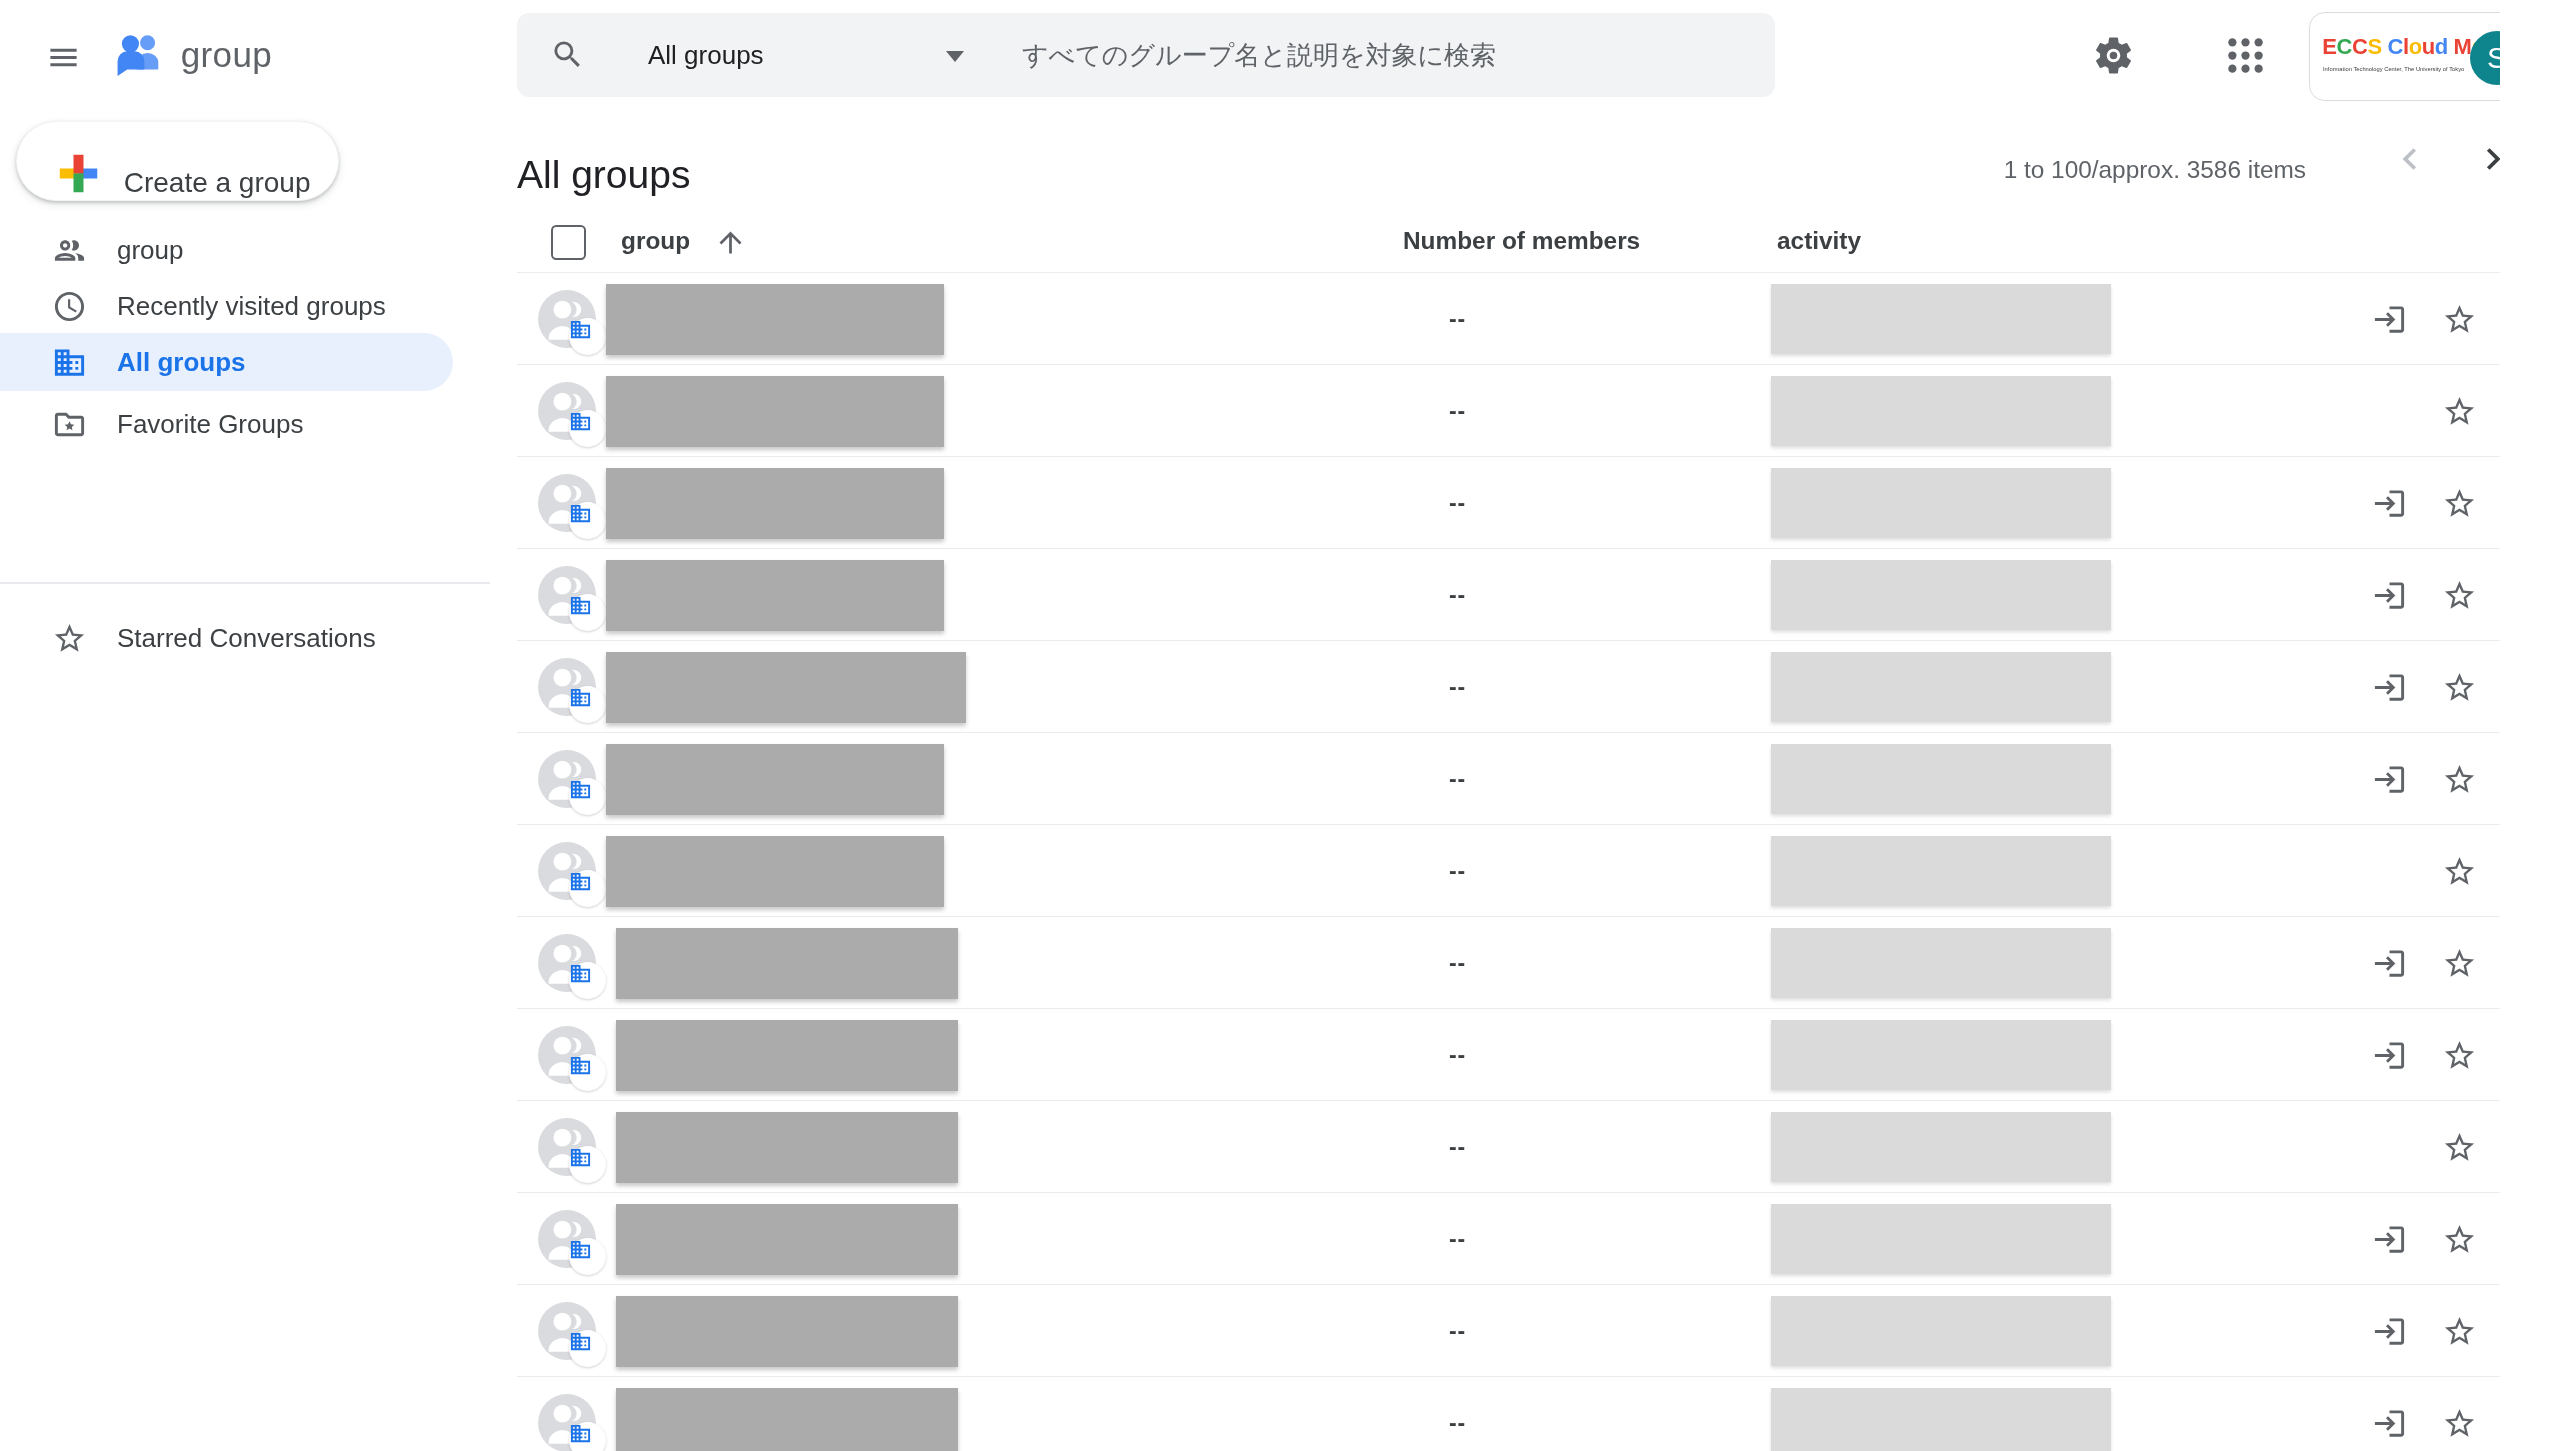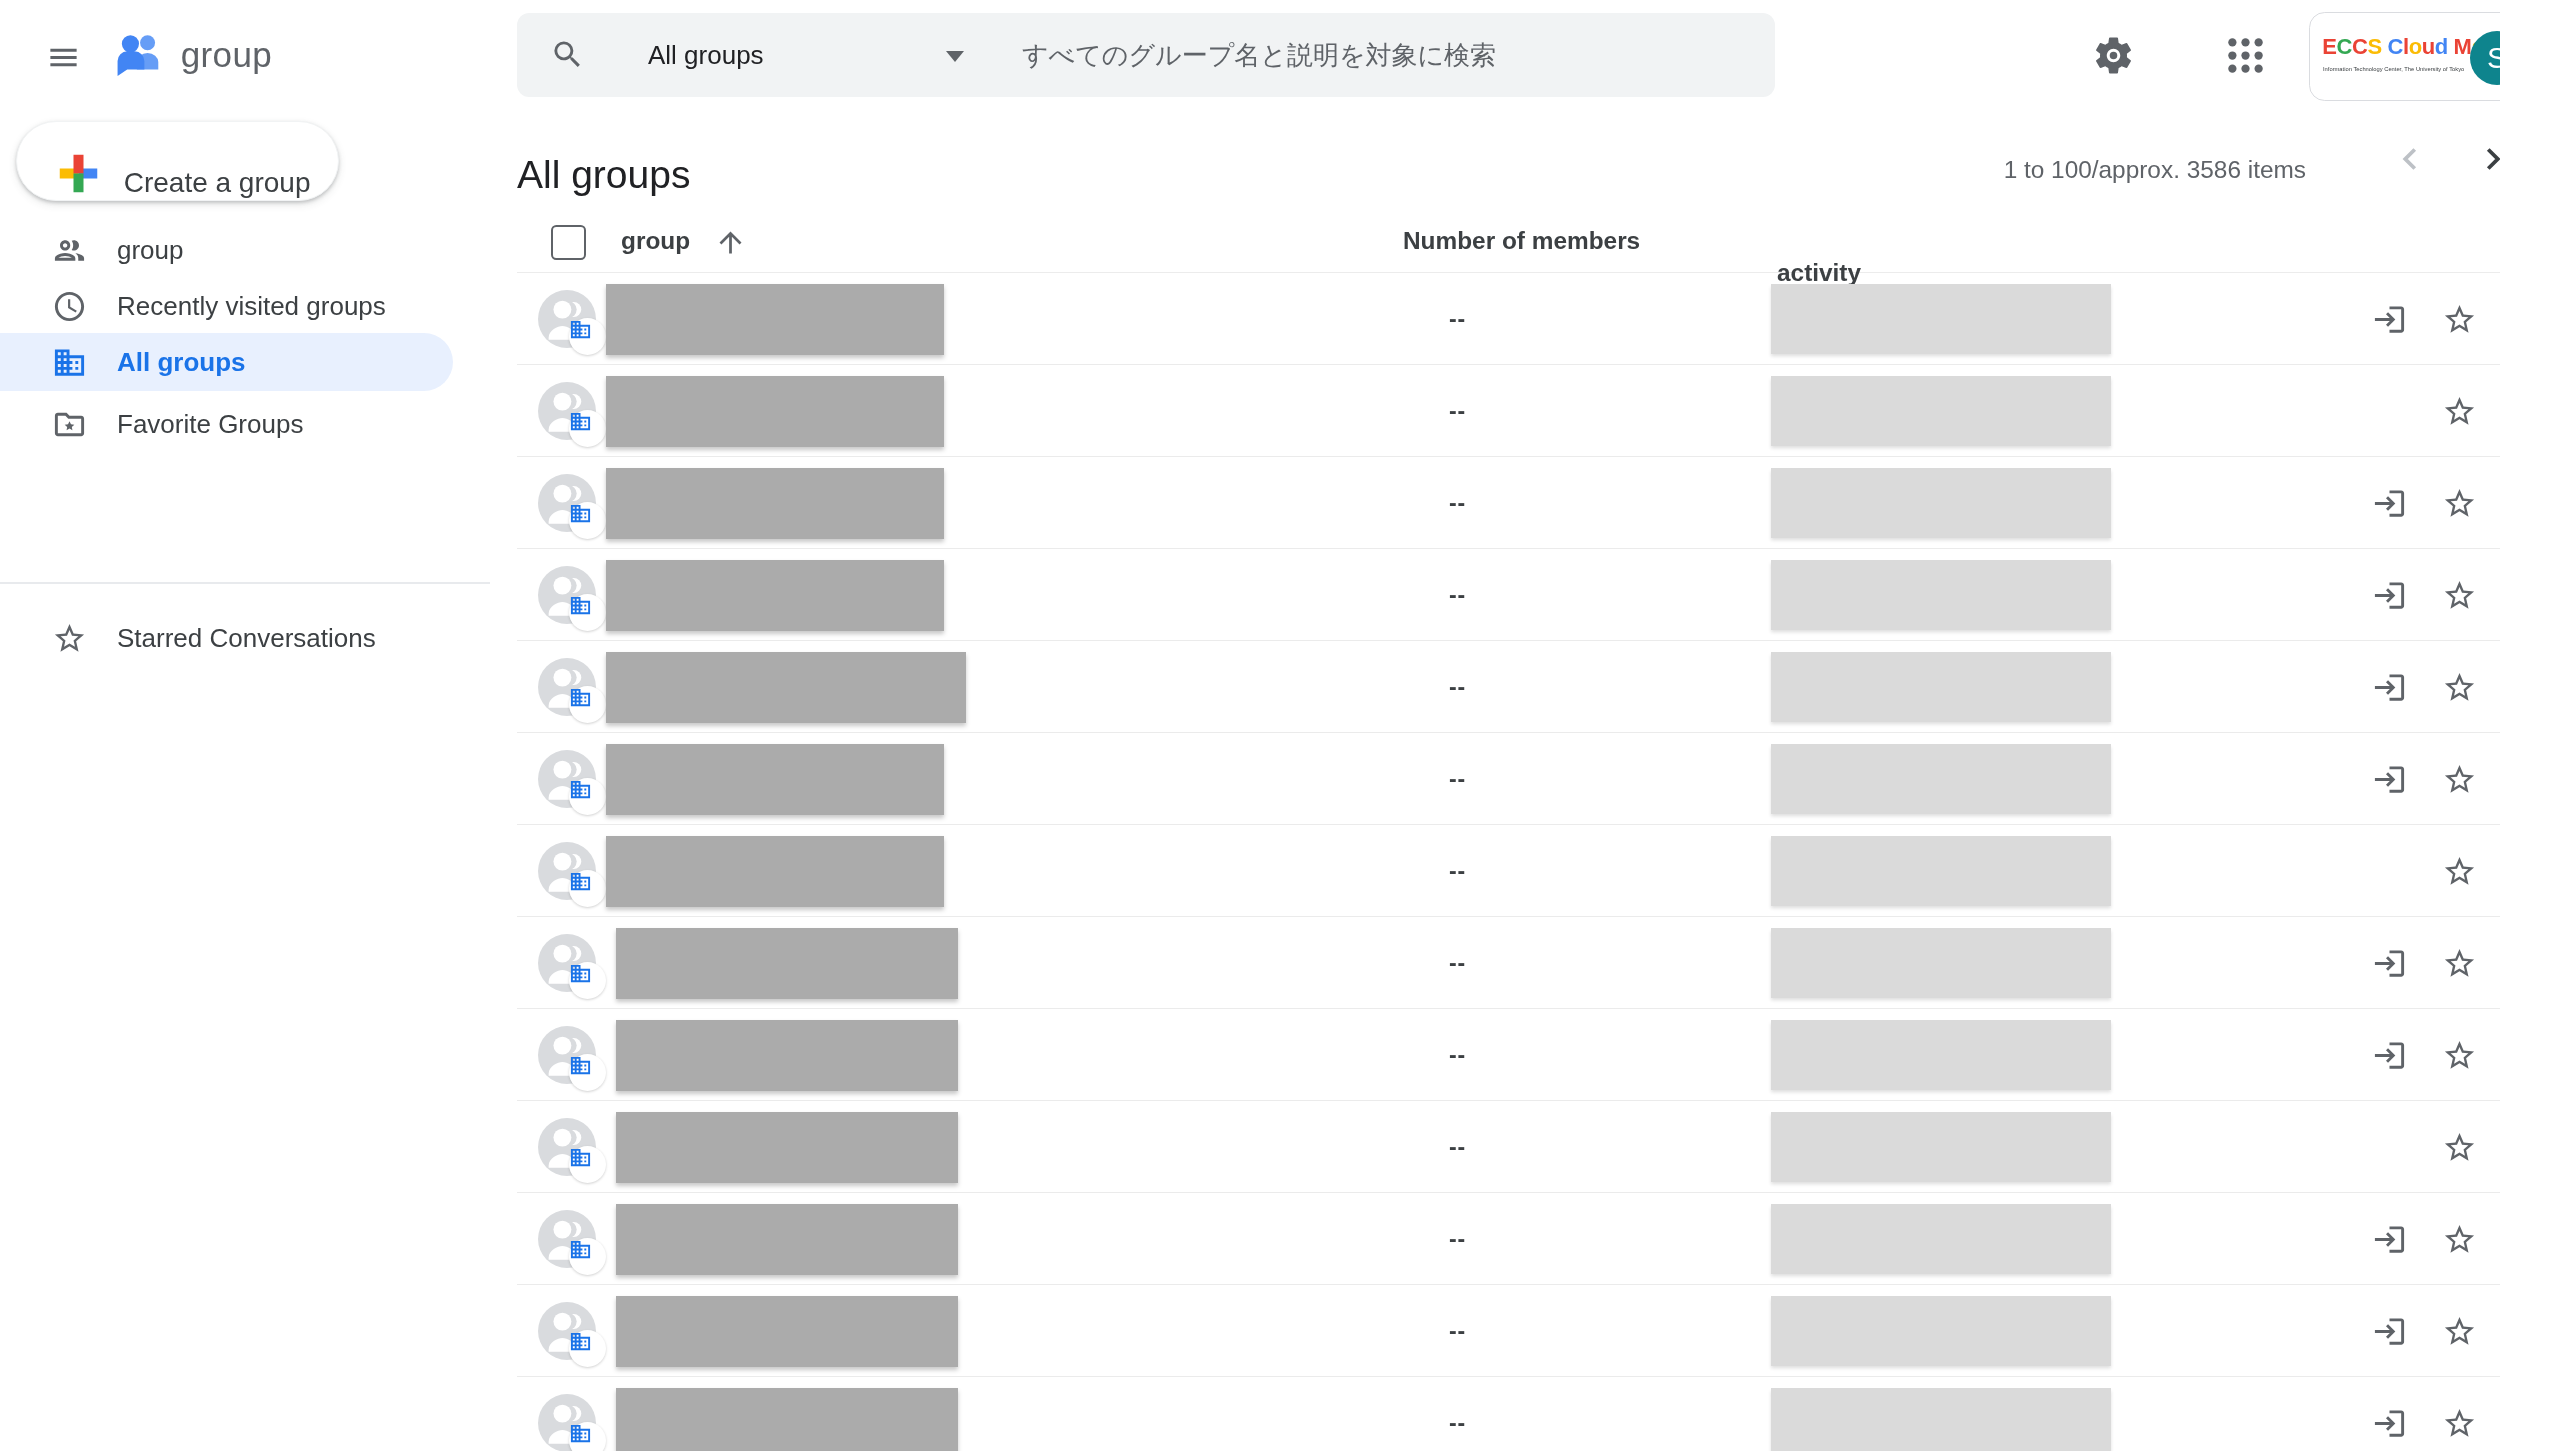--- a/index.html
+++ b/index.html
@@ -50,21 +50,21 @@
   .pager-btn{position:absolute;top:139px;width:42px;height:42px;border:none;background:transparent;cursor:pointer;padding:0;}
   .pager-prev{left:2389px;color:#bdc1c6;}
   .pager-next{left:2472px;color:#3c4043;}
 
   .table{position:absolute;left:517px;top:214px;width:1990px;}
   .thead{position:relative;height:59px;border-bottom:1.7px solid #ececec;}
   .checkbox{position:absolute;left:34px;top:11.3px;width:35px;height:35px;border:2.6px solid #5f6368;border-radius:5.2px;background:#fff;cursor:pointer;}
   .th-group{position:absolute;left:104px;top:13px;font-size:24.4px;font-weight:600;color:#3c4043;}
   .sort-arrow{position:absolute;left:197px;top:12.2px;color:#5f6368;cursor:pointer;}
   .th-members{position:absolute;left:886px;top:13px;font-size:24.4px;font-weight:600;color:#3c4043;text-align:center;}
-  .th-activity{position:absolute;left:1260px;top:13px;font-size:24.4px;font-weight:600;color:#3c4043;margin-top:32px;}
+  .th-activity{position:absolute;left:1260px;top:13px;font-size:24.4px;font-weight:600;color:#3c4043;}
 
   .tbody{position:relative;}
   .row{position:relative;height:92px;border-bottom:1.7px solid #ebebeb;}
   .avatar{position:absolute;left:21px;top:17.4px;width:58px;height:58px;border-radius:50%;background:#d9dbde;}
   .avatar svg{position:absolute;left:0;top:0;}
   .avatar-badge{position:absolute;left:31px;top:28px;width:37px;height:37px;border-radius:50%;background:#fff;box-shadow:0 0.9px 2.6px rgba(0,0,0,.18);display:flex;align-items:center;justify-content:center;color:#1a73e8;}
   .redact-name{position:absolute;top:11.3px;height:71px;background:#ababab;box-shadow:0 2.6px 4.4px rgba(0,0,0,.22);cursor:pointer;}
   .member-count{position:absolute;left:888px;top:0;width:105px;height:92px;display:flex;align-items:center;justify-content:center;font-size:23px;font-weight:700;color:#3c4043;letter-spacing:0.9px;}
   .redact-activity{position:absolute;left:1254px;top:10.5px;width:340px;height:70px;background:#dadada;box-shadow:0 2.6px 3.5px rgba(0,0,0,.13);}
   .row-icon{position:absolute;top:29px;width:35px;height:35px;border:none;background:transparent;color:#5f6368;cursor:pointer;padding:0;}

